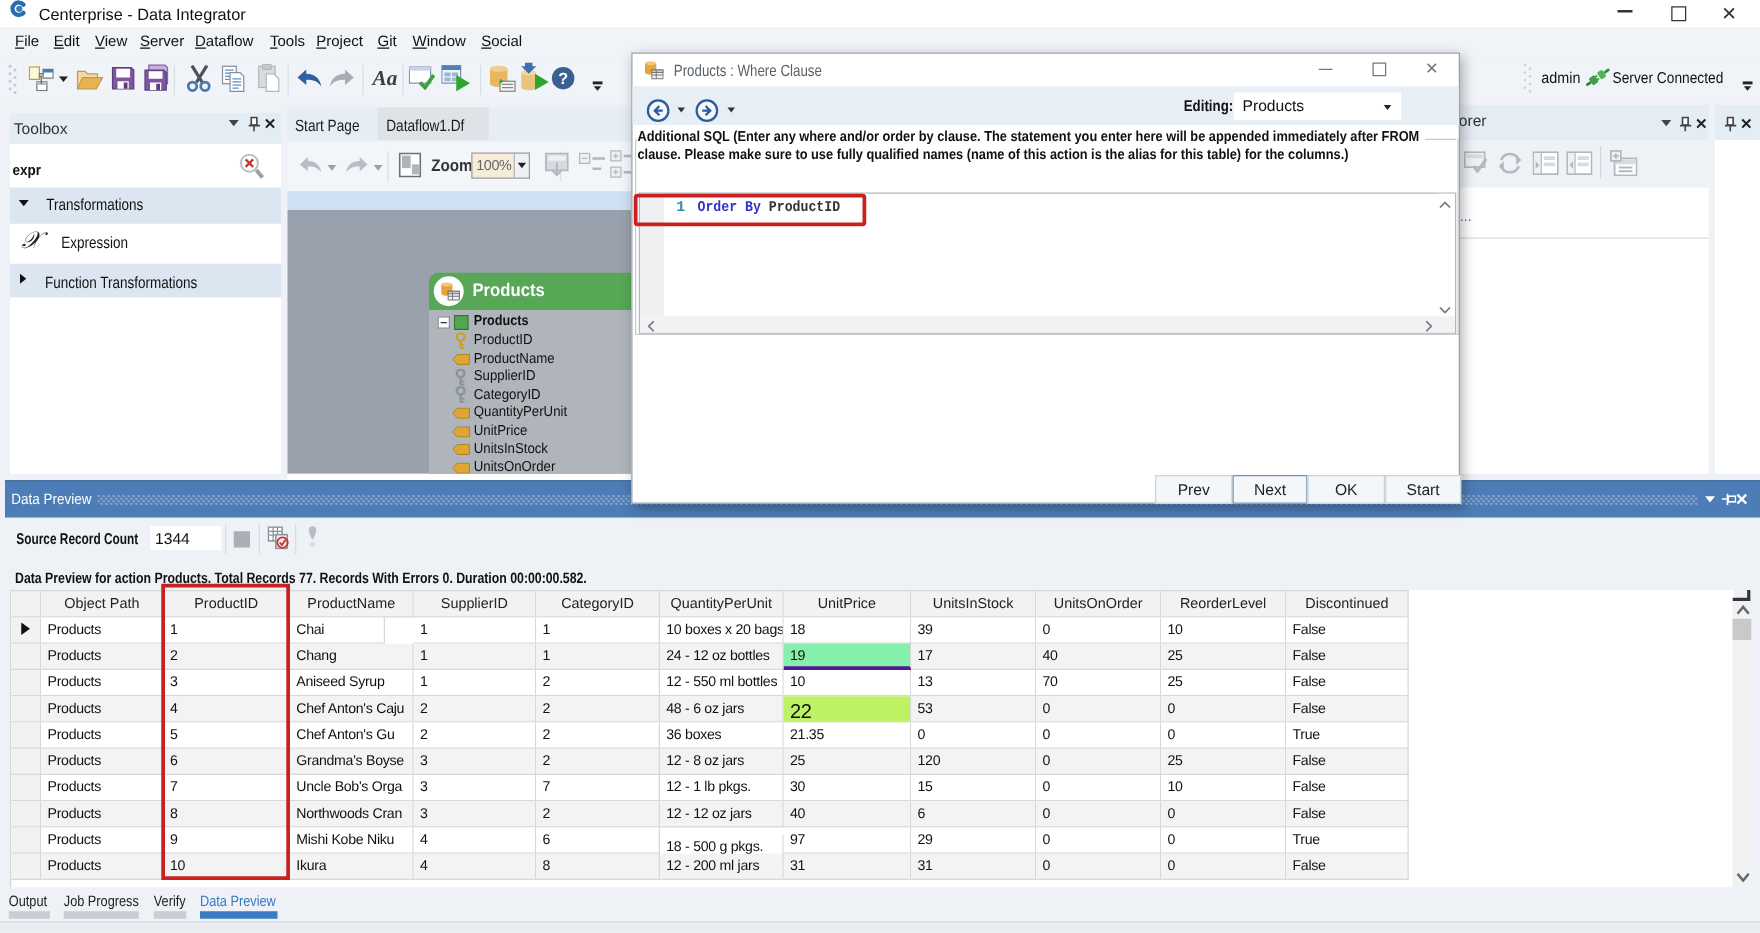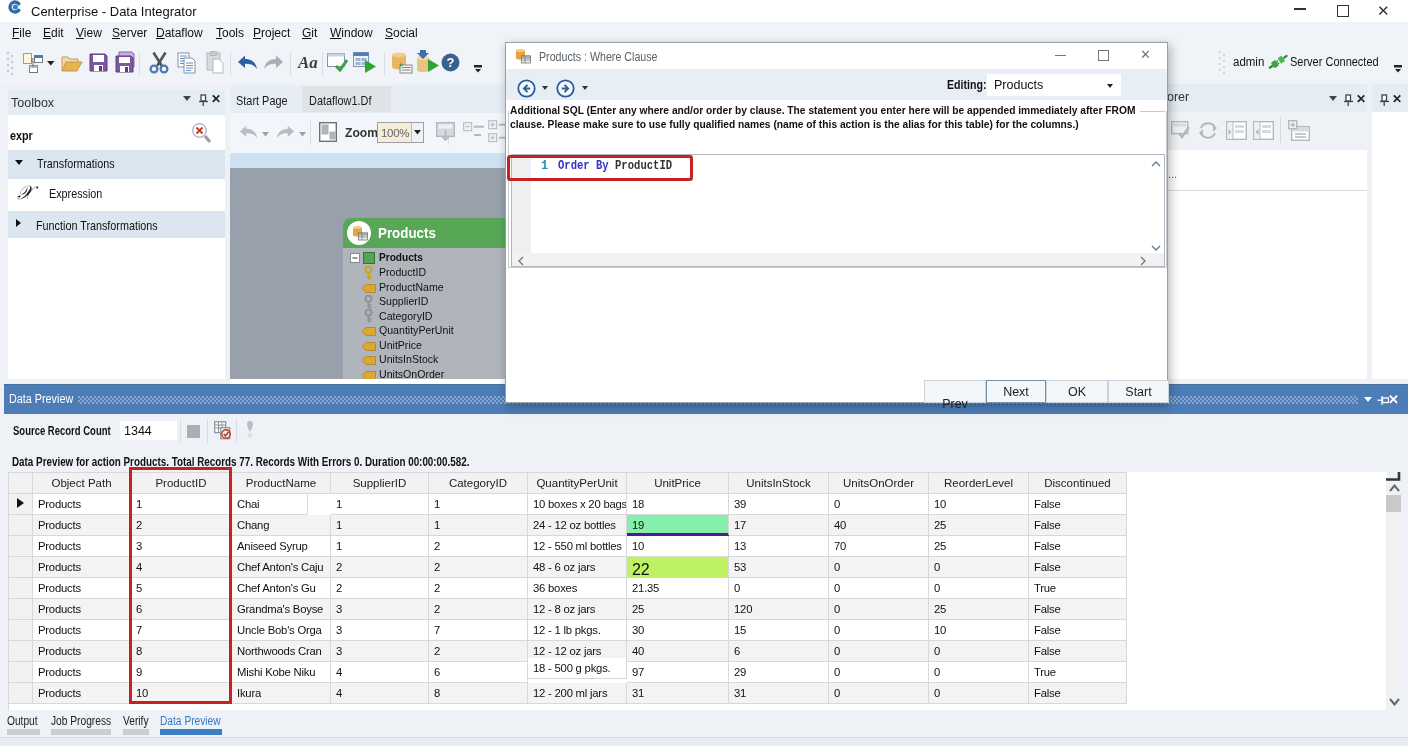--- a/index.html
+++ b/index.html
@@ -585,21 +585,21 @@
     <div class="abs" style="left:720px;top:169px;width:100px;height:21px;background:#f3f3f3;border-right:1px solid #d8d8d8;border-bottom:1px solid #d8d8d8;box-sizing:border-box;font-size:11.3px;color:#111;letter-spacing:-0.22px;padding:4px 0 0 5px;white-space:nowrap;overflow:hidden;">6</div>
     <div class="abs" style="left:820px;top:169px;width:100px;height:21px;background:#f3f3f3;border-right:1px solid #d8d8d8;border-bottom:1px solid #d8d8d8;box-sizing:border-box;font-size:11.3px;color:#111;letter-spacing:-0.22px;padding:4px 0 0 5px;white-space:nowrap;overflow:hidden;">0</div>
     <div class="abs" style="left:920px;top:169px;width:100px;height:21px;background:#f3f3f3;border-right:1px solid #d8d8d8;border-bottom:1px solid #d8d8d8;box-sizing:border-box;font-size:11.3px;color:#111;letter-spacing:-0.22px;padding:4px 0 0 5px;white-space:nowrap;overflow:hidden;">0</div>
     <div class="abs" style="left:1020px;top:169px;width:98px;height:21px;background:#f3f3f3;border-right:1px solid #d8d8d8;border-bottom:1px solid #d8d8d8;box-sizing:border-box;font-size:11.3px;color:#111;letter-spacing:-0.22px;padding:4px 0 0 5px;white-space:nowrap;overflow:hidden;">False</div>
     <div class="abs" style="left:0;top:190px;width:24px;height:21px;background:#f2f2f2;border-right:1px solid #d8d8d8;border-bottom:1px solid #d8d8d8;box-sizing:border-box;"></div>
     <div class="abs" style="left:24px;top:190px;width:98px;height:21px;background:#ffffff;border-right:1px solid #d8d8d8;border-bottom:1px solid #d8d8d8;box-sizing:border-box;font-size:11.3px;color:#111;letter-spacing:-0.22px;padding:4px 0 0 5px;white-space:nowrap;overflow:hidden;">Products</div>
     <div class="abs" style="left:122px;top:190px;width:101px;height:21px;background:#ffffff;border-right:1px solid #d8d8d8;border-bottom:1px solid #d8d8d8;box-sizing:border-box;font-size:11.3px;color:#111;letter-spacing:-0.22px;padding:4px 0 0 5px;white-space:nowrap;overflow:hidden;">9</div>
     <div class="abs" style="left:223px;top:190px;width:99px;height:21px;background:#ffffff;border-right:1px solid #d8d8d8;border-bottom:1px solid #d8d8d8;box-sizing:border-box;font-size:11.3px;color:#111;letter-spacing:-0.22px;padding:4px 0 0 5px;white-space:nowrap;overflow:hidden;">Mishi Kobe Niku</div>
     <div class="abs" style="left:322px;top:190px;width:98px;height:21px;background:#ffffff;border-right:1px solid #d8d8d8;border-bottom:1px solid #d8d8d8;box-sizing:border-box;font-size:11.3px;color:#111;letter-spacing:-0.22px;padding:4px 0 0 5px;white-space:nowrap;overflow:hidden;">4</div>
     <div class="abs" style="left:420px;top:190px;width:99px;height:21px;background:#ffffff;border-right:1px solid #d8d8d8;border-bottom:1px solid #d8d8d8;box-sizing:border-box;font-size:11.3px;color:#111;letter-spacing:-0.22px;padding:4px 0 0 5px;white-space:nowrap;overflow:hidden;">6</div>
-    <div class="abs" style="left:519px;top:186px;width:99px;height:21px;background:#ffffff;border-right:1px solid #d8d8d8;border-bottom:1px solid #d8d8d8;box-sizing:border-box;font-size:11.3px;color:#111;letter-spacing:-0.22px;padding:4px 0 0 5px;white-space:nowrap;overflow:hidden;">18 - 500 g pkgs.</div>
+    <div class="abs" style="left:519px;top:196px;width:99px;height:21px;background:#ffffff;border-right:1px solid #d8d8d8;border-bottom:1px solid #d8d8d8;box-sizing:border-box;font-size:11.3px;color:#111;letter-spacing:-0.22px;padding:4px 0 0 5px;white-space:nowrap;overflow:hidden;">18 - 500 g pkgs.</div>
     <div class="abs" style="left:618px;top:190px;width:102px;height:21px;background:#ffffff;border-right:1px solid #d8d8d8;border-bottom:1px solid #d8d8d8;box-sizing:border-box;font-size:11.3px;color:#111;letter-spacing:-0.22px;padding:4px 0 0 5px;white-space:nowrap;overflow:hidden;">97</div>
     <div class="abs" style="left:720px;top:190px;width:100px;height:21px;background:#ffffff;border-right:1px solid #d8d8d8;border-bottom:1px solid #d8d8d8;box-sizing:border-box;font-size:11.3px;color:#111;letter-spacing:-0.22px;padding:4px 0 16px 5px;white-space:nowrap;overflow:hidden;">29</div>
     <div class="abs" style="left:820px;top:190px;width:100px;height:21px;background:#ffffff;border-right:1px solid #d8d8d8;border-bottom:1px solid #d8d8d8;box-sizing:border-box;font-size:11.3px;color:#111;letter-spacing:-0.22px;padding:4px 0 0 5px;white-space:nowrap;overflow:hidden;">0</div>
     <div class="abs" style="left:920px;top:190px;width:100px;height:21px;background:#ffffff;border-right:1px solid #d8d8d8;border-bottom:1px solid #d8d8d8;box-sizing:border-box;font-size:11.3px;color:#111;letter-spacing:-0.22px;padding:4px 0 0 5px;white-space:nowrap;overflow:hidden;">0</div>
     <div class="abs" style="left:1020px;top:190px;width:98px;height:21px;background:#ffffff;border-right:1px solid #d8d8d8;border-bottom:1px solid #d8d8d8;box-sizing:border-box;font-size:11.3px;color:#111;letter-spacing:-0.22px;padding:4px 0 0 5px;white-space:nowrap;overflow:hidden;">True</div>
     <div class="abs" style="left:0;top:211px;width:24px;height:21px;background:#f2f2f2;border-right:1px solid #d8d8d8;border-bottom:1px solid #d8d8d8;box-sizing:border-box;"></div>
     <div class="abs" style="left:24px;top:211px;width:98px;height:21px;background:#f3f3f3;border-right:1px solid #d8d8d8;border-bottom:1px solid #d8d8d8;box-sizing:border-box;font-size:11.3px;color:#111;letter-spacing:-0.22px;padding:4px 0 0 5px;white-space:nowrap;overflow:hidden;">Products</div>
     <div class="abs" style="left:122px;top:211px;width:101px;height:21px;background:#f3f3f3;border-right:1px solid #d8d8d8;border-bottom:1px solid #d8d8d8;box-sizing:border-box;font-size:11.3px;color:#111;letter-spacing:-0.22px;padding:4px 0 0 5px;white-space:nowrap;overflow:hidden;">10</div>
     <div class="abs" style="left:223px;top:211px;width:99px;height:21px;background:#f3f3f3;border-right:1px solid #d8d8d8;border-bottom:1px solid #d8d8d8;box-sizing:border-box;font-size:11.3px;color:#111;letter-spacing:-0.22px;padding:4px 0 0 5px;white-space:nowrap;overflow:hidden;">Ikura</div>
     <div class="abs" style="left:322px;top:211px;width:98px;height:21px;background:#f3f3f3;border-right:1px solid #d8d8d8;border-bottom:1px solid #d8d8d8;box-sizing:border-box;font-size:11.3px;color:#111;letter-spacing:-0.22px;padding:4px 0 0 5px;white-space:nowrap;overflow:hidden;">4</div>
@@ -694,17 +694,17 @@
     <svg class="abs" style="left:6px;top:101px;" width="6" height="10">
         <path d="M5 1 L1 5 L5 9" stroke="#707880" stroke-width="1.4" fill="none"></path>
       </svg>
     <svg class="abs" style="left:628px;top:101px;" width="6" height="10">
         <path d="M1 1 L5 5 L1 9" stroke="#707880" stroke-width="1.4" fill="none"></path>
       </svg>
   </div>
 
   <div class="abs" style="left:1px;top:112px;width:180px;height:20px;border:3px solid #c82121;border-radius:3px;"></div>
 
-  <div class="abs" style="left:418px;top:337px;width:62px;height:23px;background:#f4f7fa;border:1px solid #ccd2d9;box-sizing:border-box;text-align:center;font-size:12.5px;color:#222;padding-top:16px;">Prev</div>
+  <div class="abs" style="left:418px;top:337px;width:62px;height:23px;background:#f4f7fa;border:1px solid #ccd2d9;box-sizing:border-box;text-align:center;font-size:12.5px;color:#222;padding-top:4px;">Prev</div>
   <div class="abs" style="left:480px;top:337px;width:60px;height:23px;background:#f4f7fa;border:1px solid #7a93ad;box-sizing:border-box;text-align:center;font-size:12.5px;color:#222;padding-top:4px;">Next</div>
   <div class="abs" style="left:540px;top:337px;width:62px;height:23px;background:#f4f7fa;border:1px solid #ccd2d9;box-sizing:border-box;text-align:center;font-size:12.5px;color:#222;padding-top:4px;">OK</div>
   <div class="abs" style="left:602px;top:337px;width:61px;height:23px;background:#f4f7fa;border:1px solid #ccd2d9;box-sizing:border-box;text-align:center;font-size:12.5px;color:#222;padding-top:4px;">Start</div>
 </div>
 
 </body></html>

